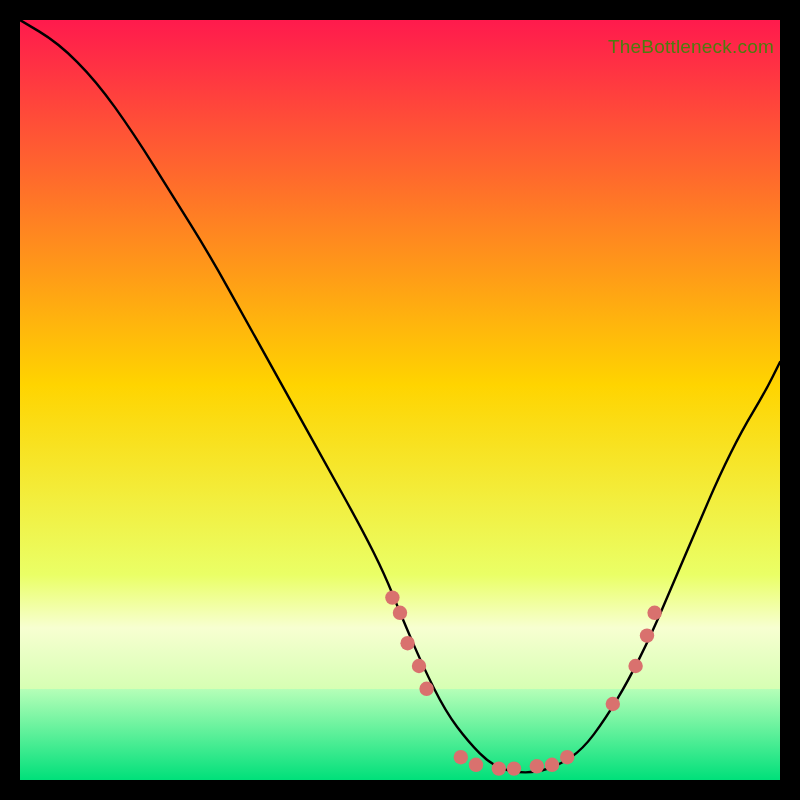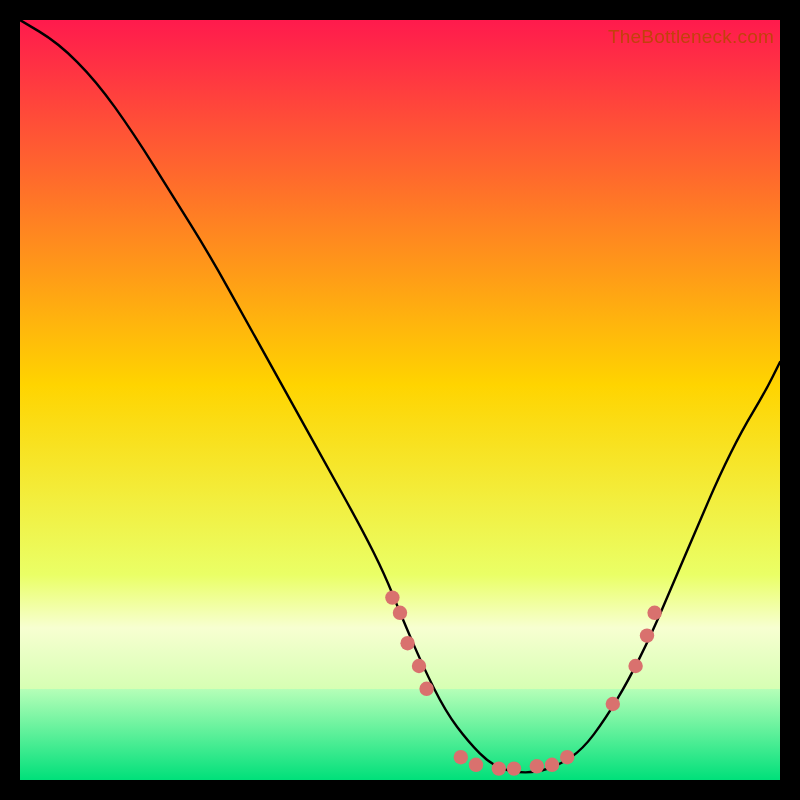--- a/index.html
+++ b/index.html
@@ -21,23 +21,23 @@
   }
   .plot {
     position: absolute;
     left: 0;
     top: 0;
     width: 760px;
     height: 760px;
   }
   .watermark {
     position: absolute;
-    top: 6px;
+    top: 16px;
     right: 6px;
-    color: #c2410c;
+    color: #4d7c0f;
     font-size: 19px;
     font-weight: 500;
     letter-spacing: 0.2px;
   }
   svg { display: block; }
 </style>
 </head>
 <body>
 
 <div class="frame">

